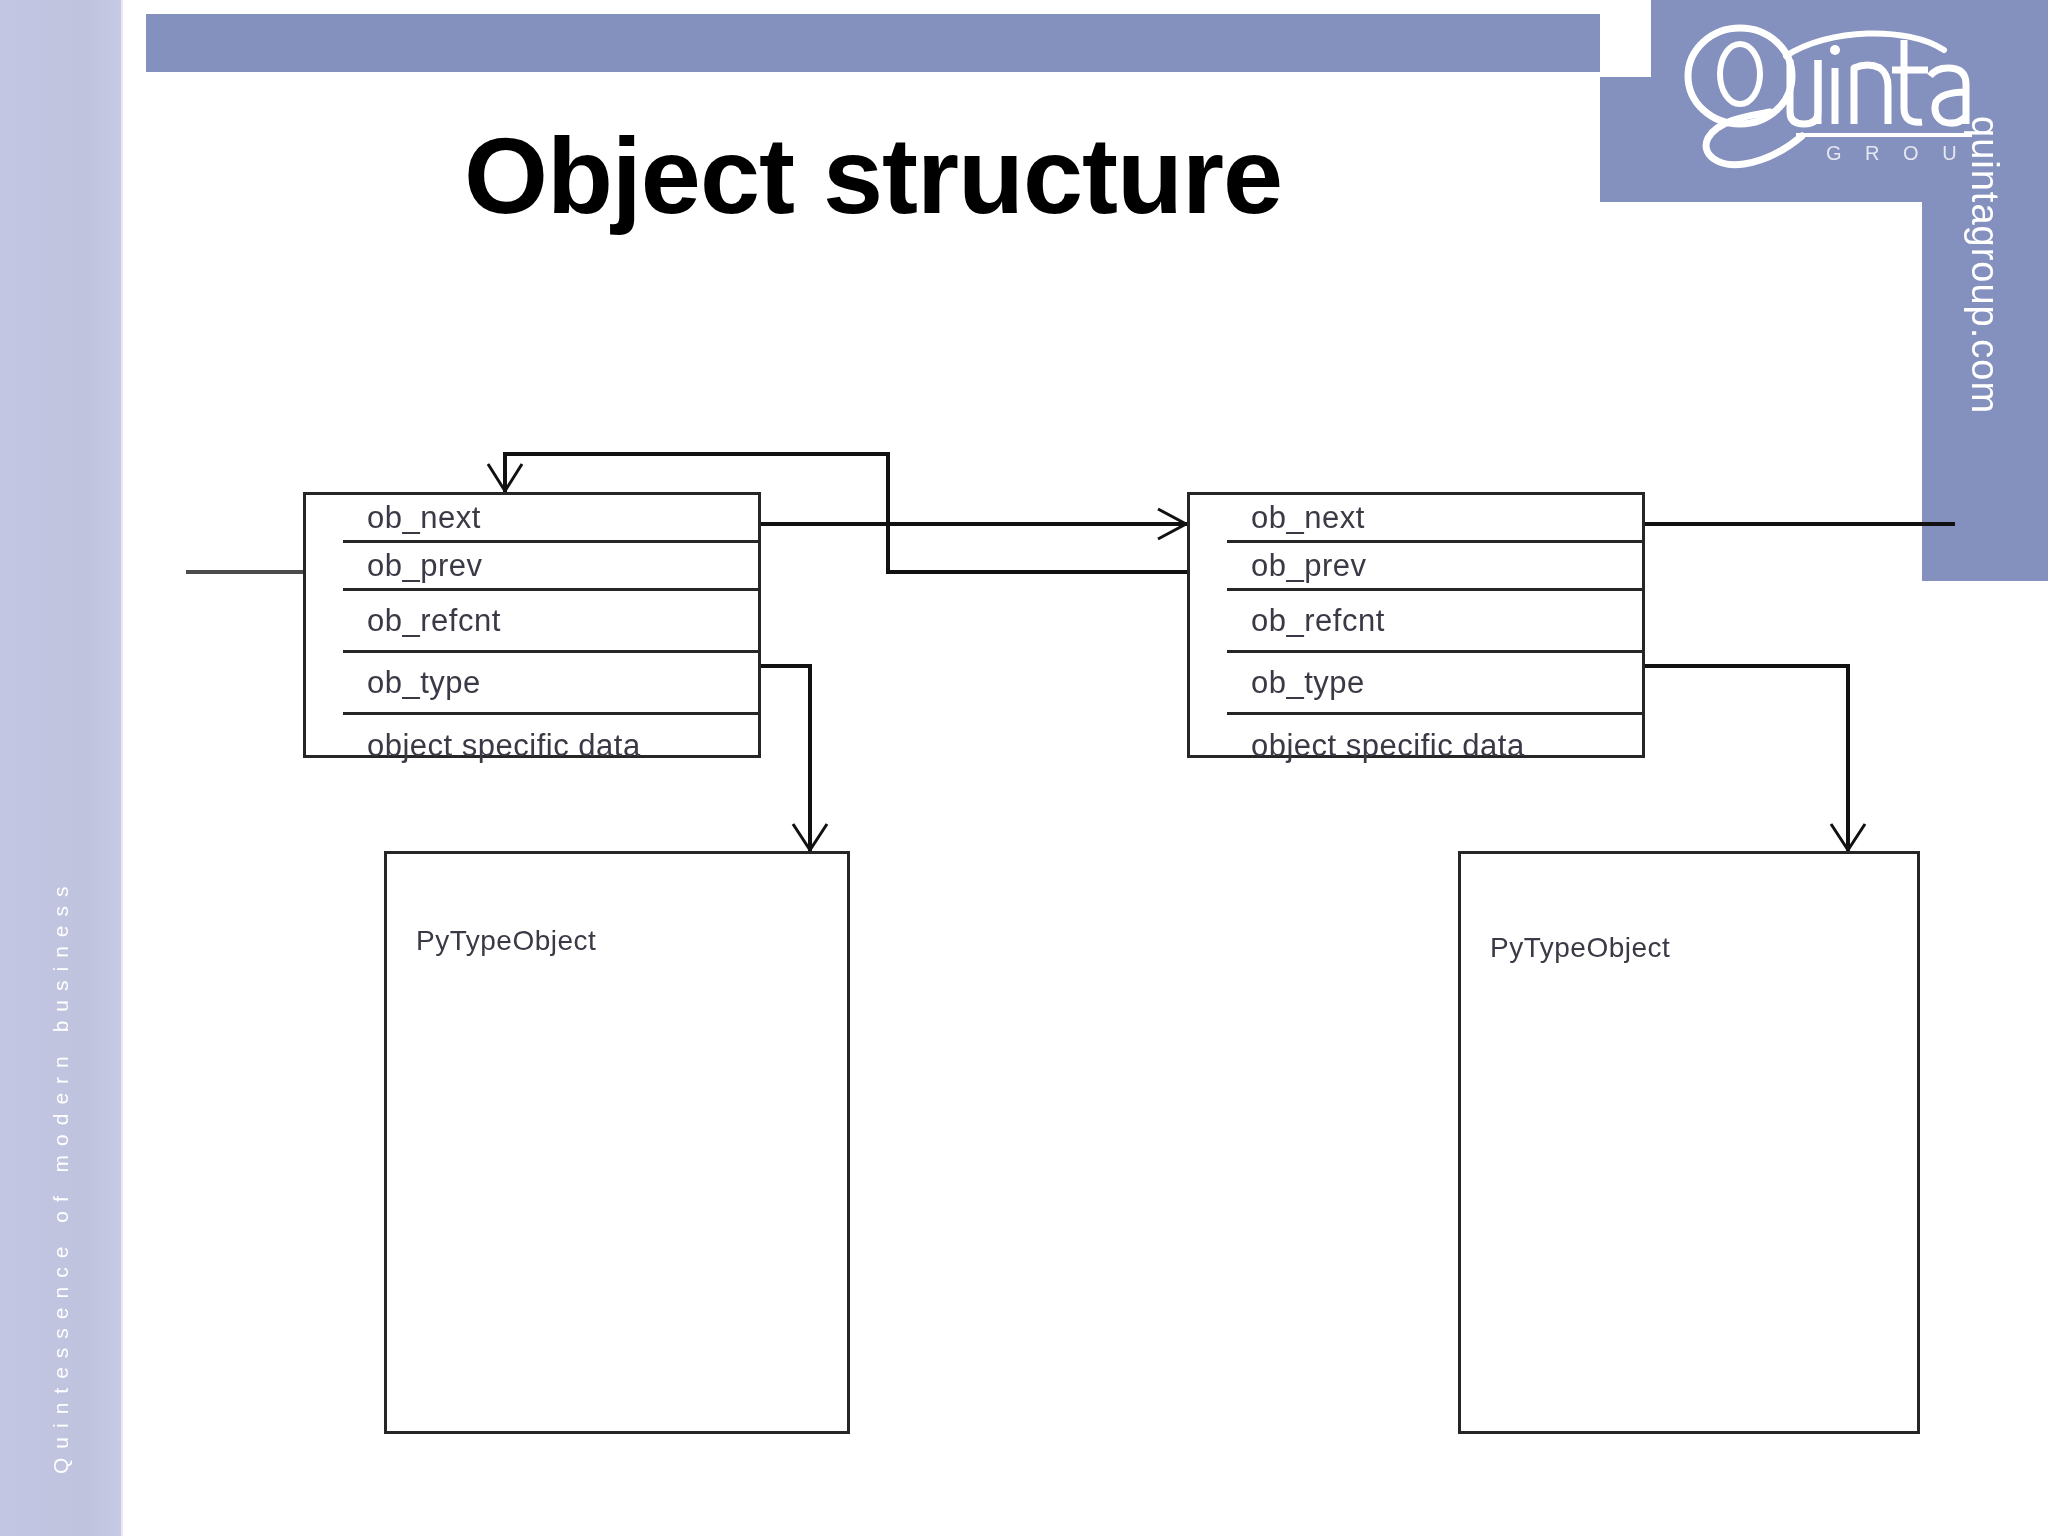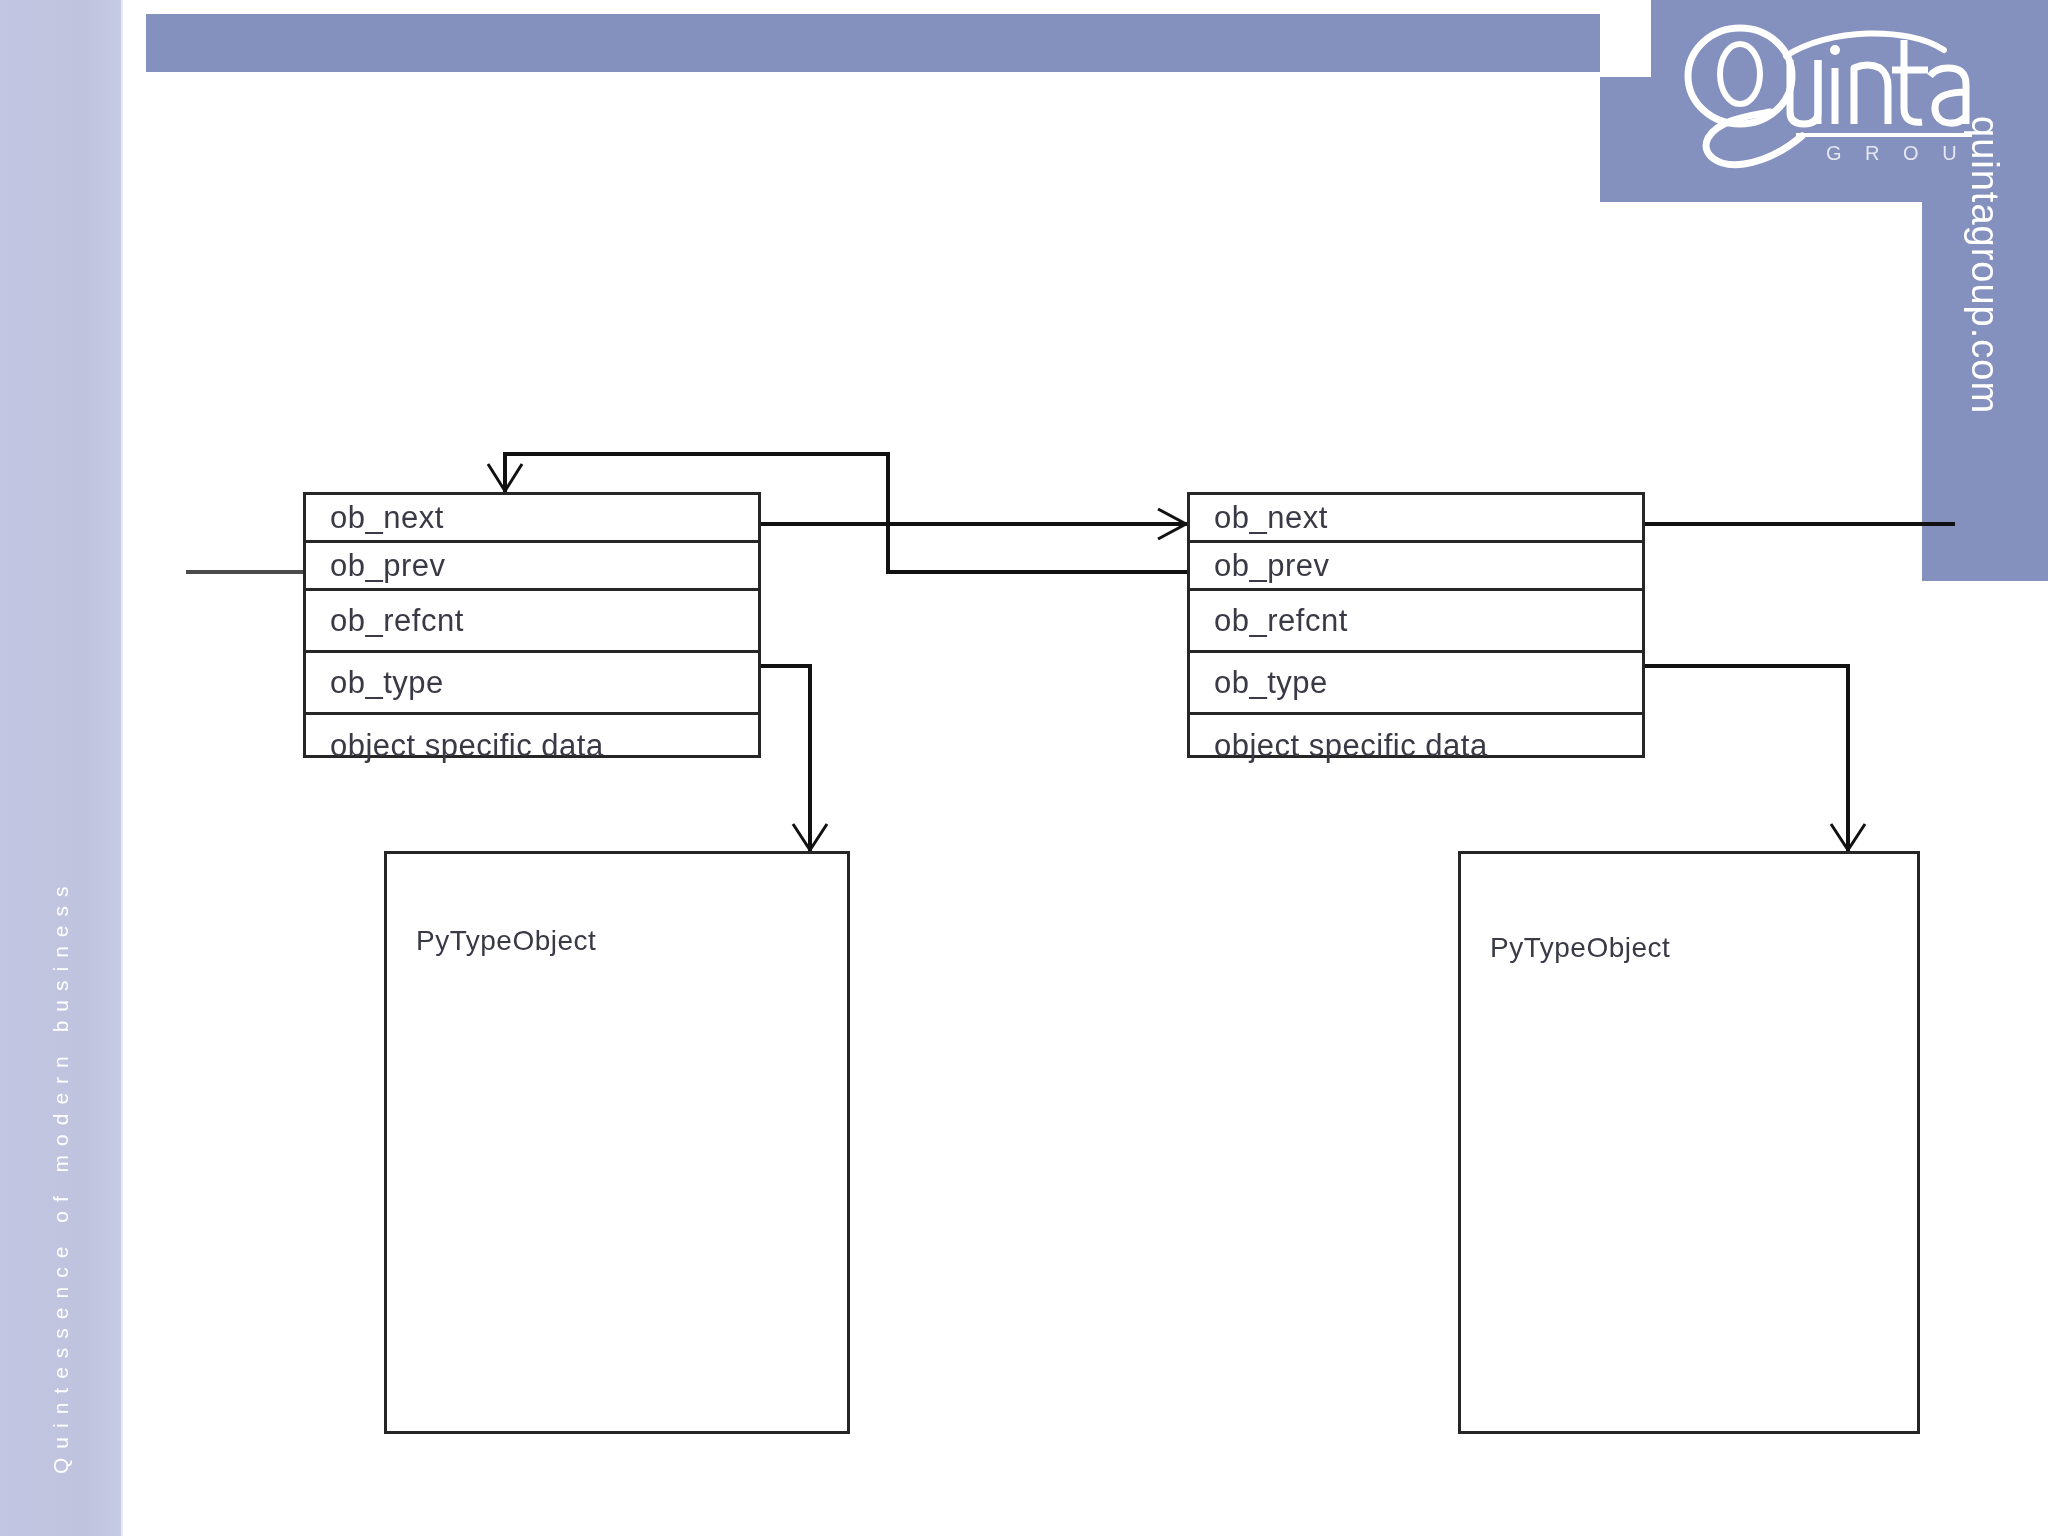--- a/index.html
+++ b/index.html
@@ -138,20 +138,21 @@
   .struct-row {
     border-bottom: 3px solid #262626;
     box-sizing: border-box;
     color: #3a3a46;
     font-size: 31px;
     font-family: "Liberation Sans", sans-serif;
     display: flex;
     align-items: center;
     padding-left: 24px;
     letter-spacing: 0.5px;
+    margin-left: 37px;
   }
   .struct-row:last-child { border-bottom: none; }
   .row-h-48 { height: 48px; }
   .row-h-46 { height: 62px; }
   .row-h-60 { height: 62px; }
 
   .type-box {
     position: absolute;
     border: 3px solid #262626;
     background: #ffffff;
@@ -203,20 +204,21 @@
       <path d="M108 36 C 150 8, 230 6, 266 30" fill="none" stroke="#ffffff" stroke-width="6" stroke-linecap="round"></path>
 
       <line x1="118" y1="115" x2="294" y2="115" stroke="#ffffff" stroke-width="4"></line>
 
       <text x="148" y="140" font-family="Liberation Sans, sans-serif" font-size="20" letter-spacing="9" fill="#ffffff" opacity="0.78">G R O U P</text>
     </svg>
   </div>
 
   <div class="logo-url">quintagroup.com</div>
 
+  <div class="slide-title">Object structure</div>
 
   <svg id="diagram">
     <defs>
       <marker id="arrowOpen" markerWidth="22" markerHeight="22" refX="11" refY="11" orient="auto" markerUnits="userSpaceOnUse">
         <path d="M2,2 L11,12 L20,2" fill="none" stroke="#111111" stroke-width="2.4"></path>
       </marker>
     </defs>
 
     <line x1="186" y1="572" x2="303" y2="572" stroke="#4b4b4b" stroke-width="4"></line>
 

